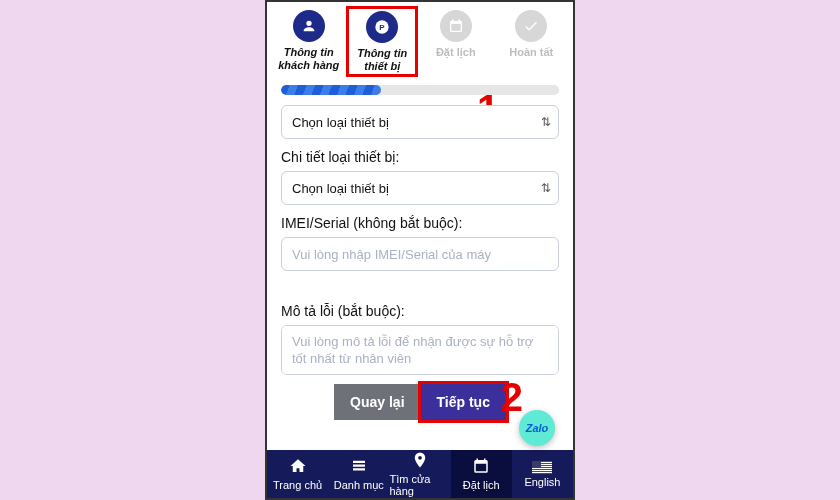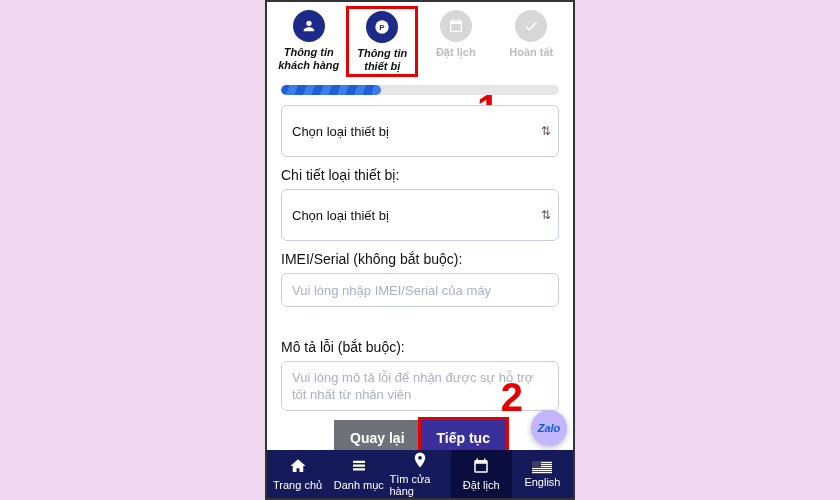--- a/index.html
+++ b/index.html
@@ -96,21 +96,21 @@
   .select, .input, .textarea {
     width: 100%;
     border: 1px solid #c9cfdd;
     border-radius: 6px;
     font-size: 13px;
     padding: 8px 10px;
     background: #fff;
     color: #111;
     font-family: inherit;
   }
-  .select { appearance: none; height: 52px; position: relative; }
+  .select { appearance: none; height: 34px; position: relative; }
   .select-wrap { position: relative; margin-bottom: 10px; }
   .select-caret {
     position: absolute;
     right: 8px;
     top: 50%;
     transform: translateY(-50%);
     font-size: 12px;
     color: #555;
     pointer-events: none;
   }
@@ -129,26 +129,26 @@
     font-weight: 700;
     font-size: 14px;
     padding: 10px 16px;
     cursor: pointer;
   }
   .btn-back { background: #6e7278; }
   .btn-next { background: #3b2f9b; }
   .btn-highlight { outline: 3px solid #e60000; outline-offset: 0; }
   .zalo {
     position: absolute;
-    right: 6px;
+    right: 18px;
     bottom: 52px;
     width: 36px;
     height: 36px;
     border-radius: 50%;
-    background: #c4b5fd;
+    background: #5eead4;
     box-shadow: 0 2px 6px rgba(0,0,0,.25);
     display: flex;
     align-items: center;
     justify-content: center;
     font-size: 11px;
     font-weight: 700;
     color: #0a5fd1;
     font-style: italic;
   }
   .navbar {

